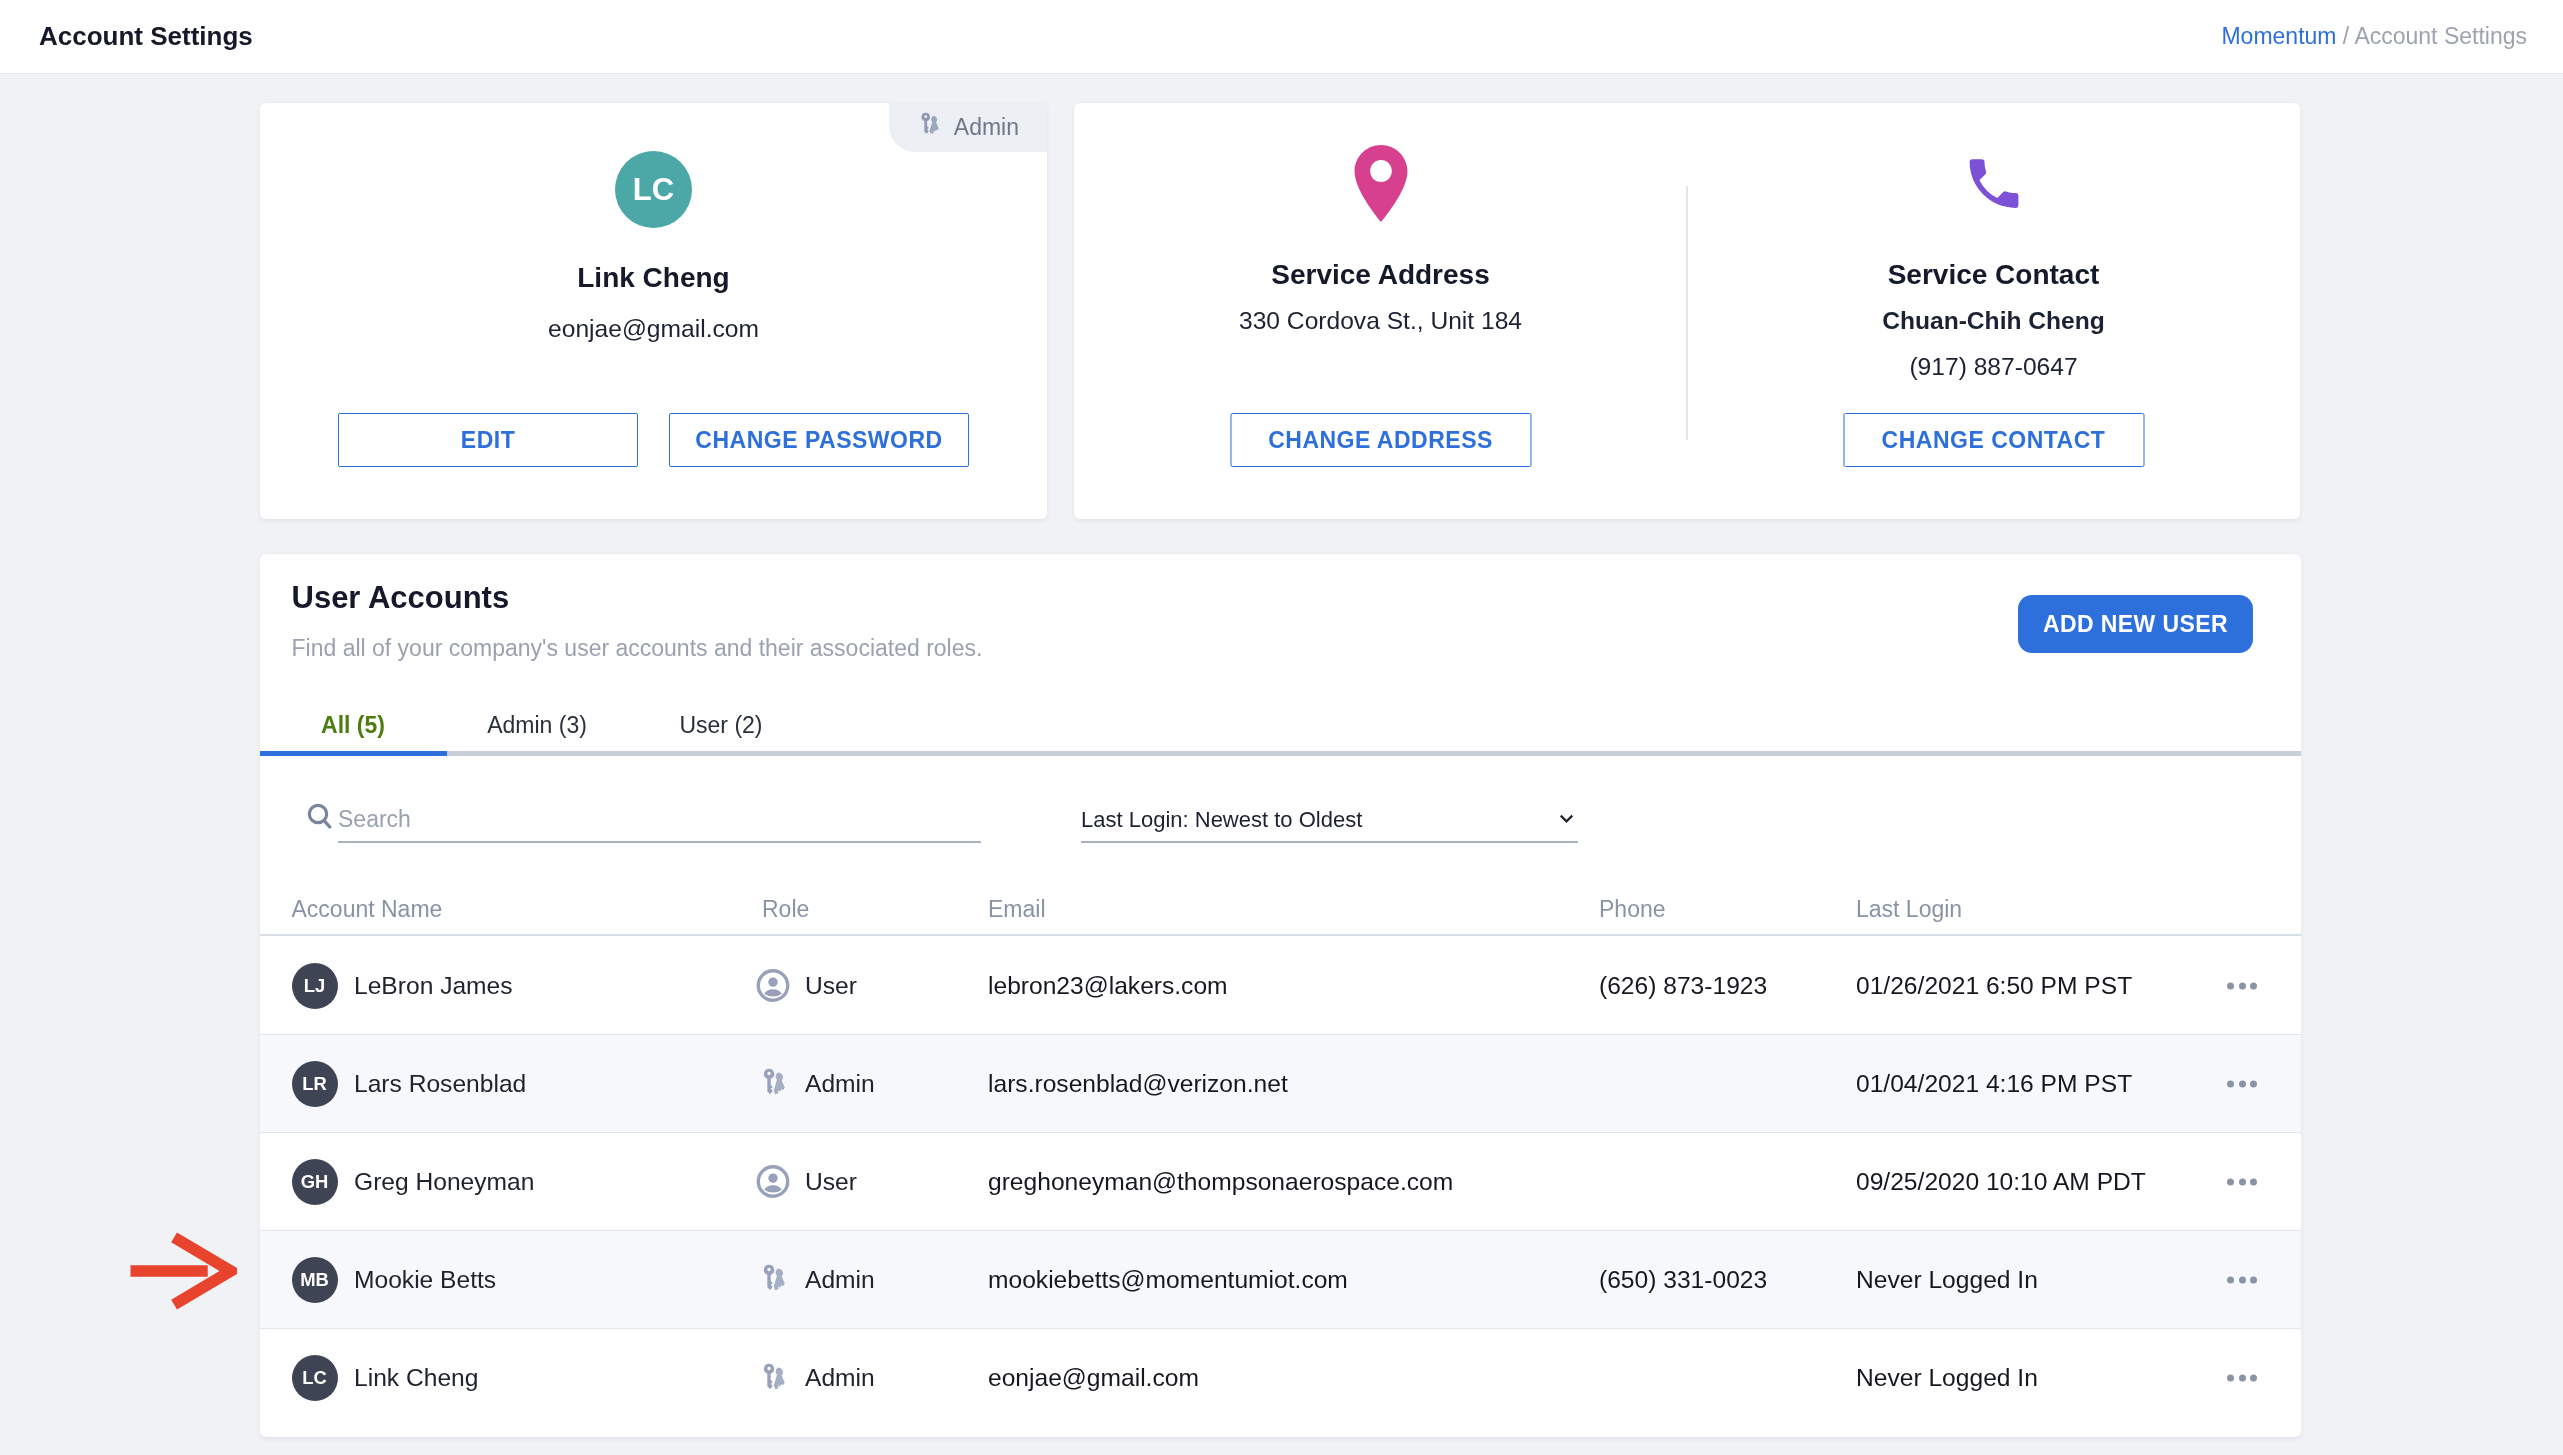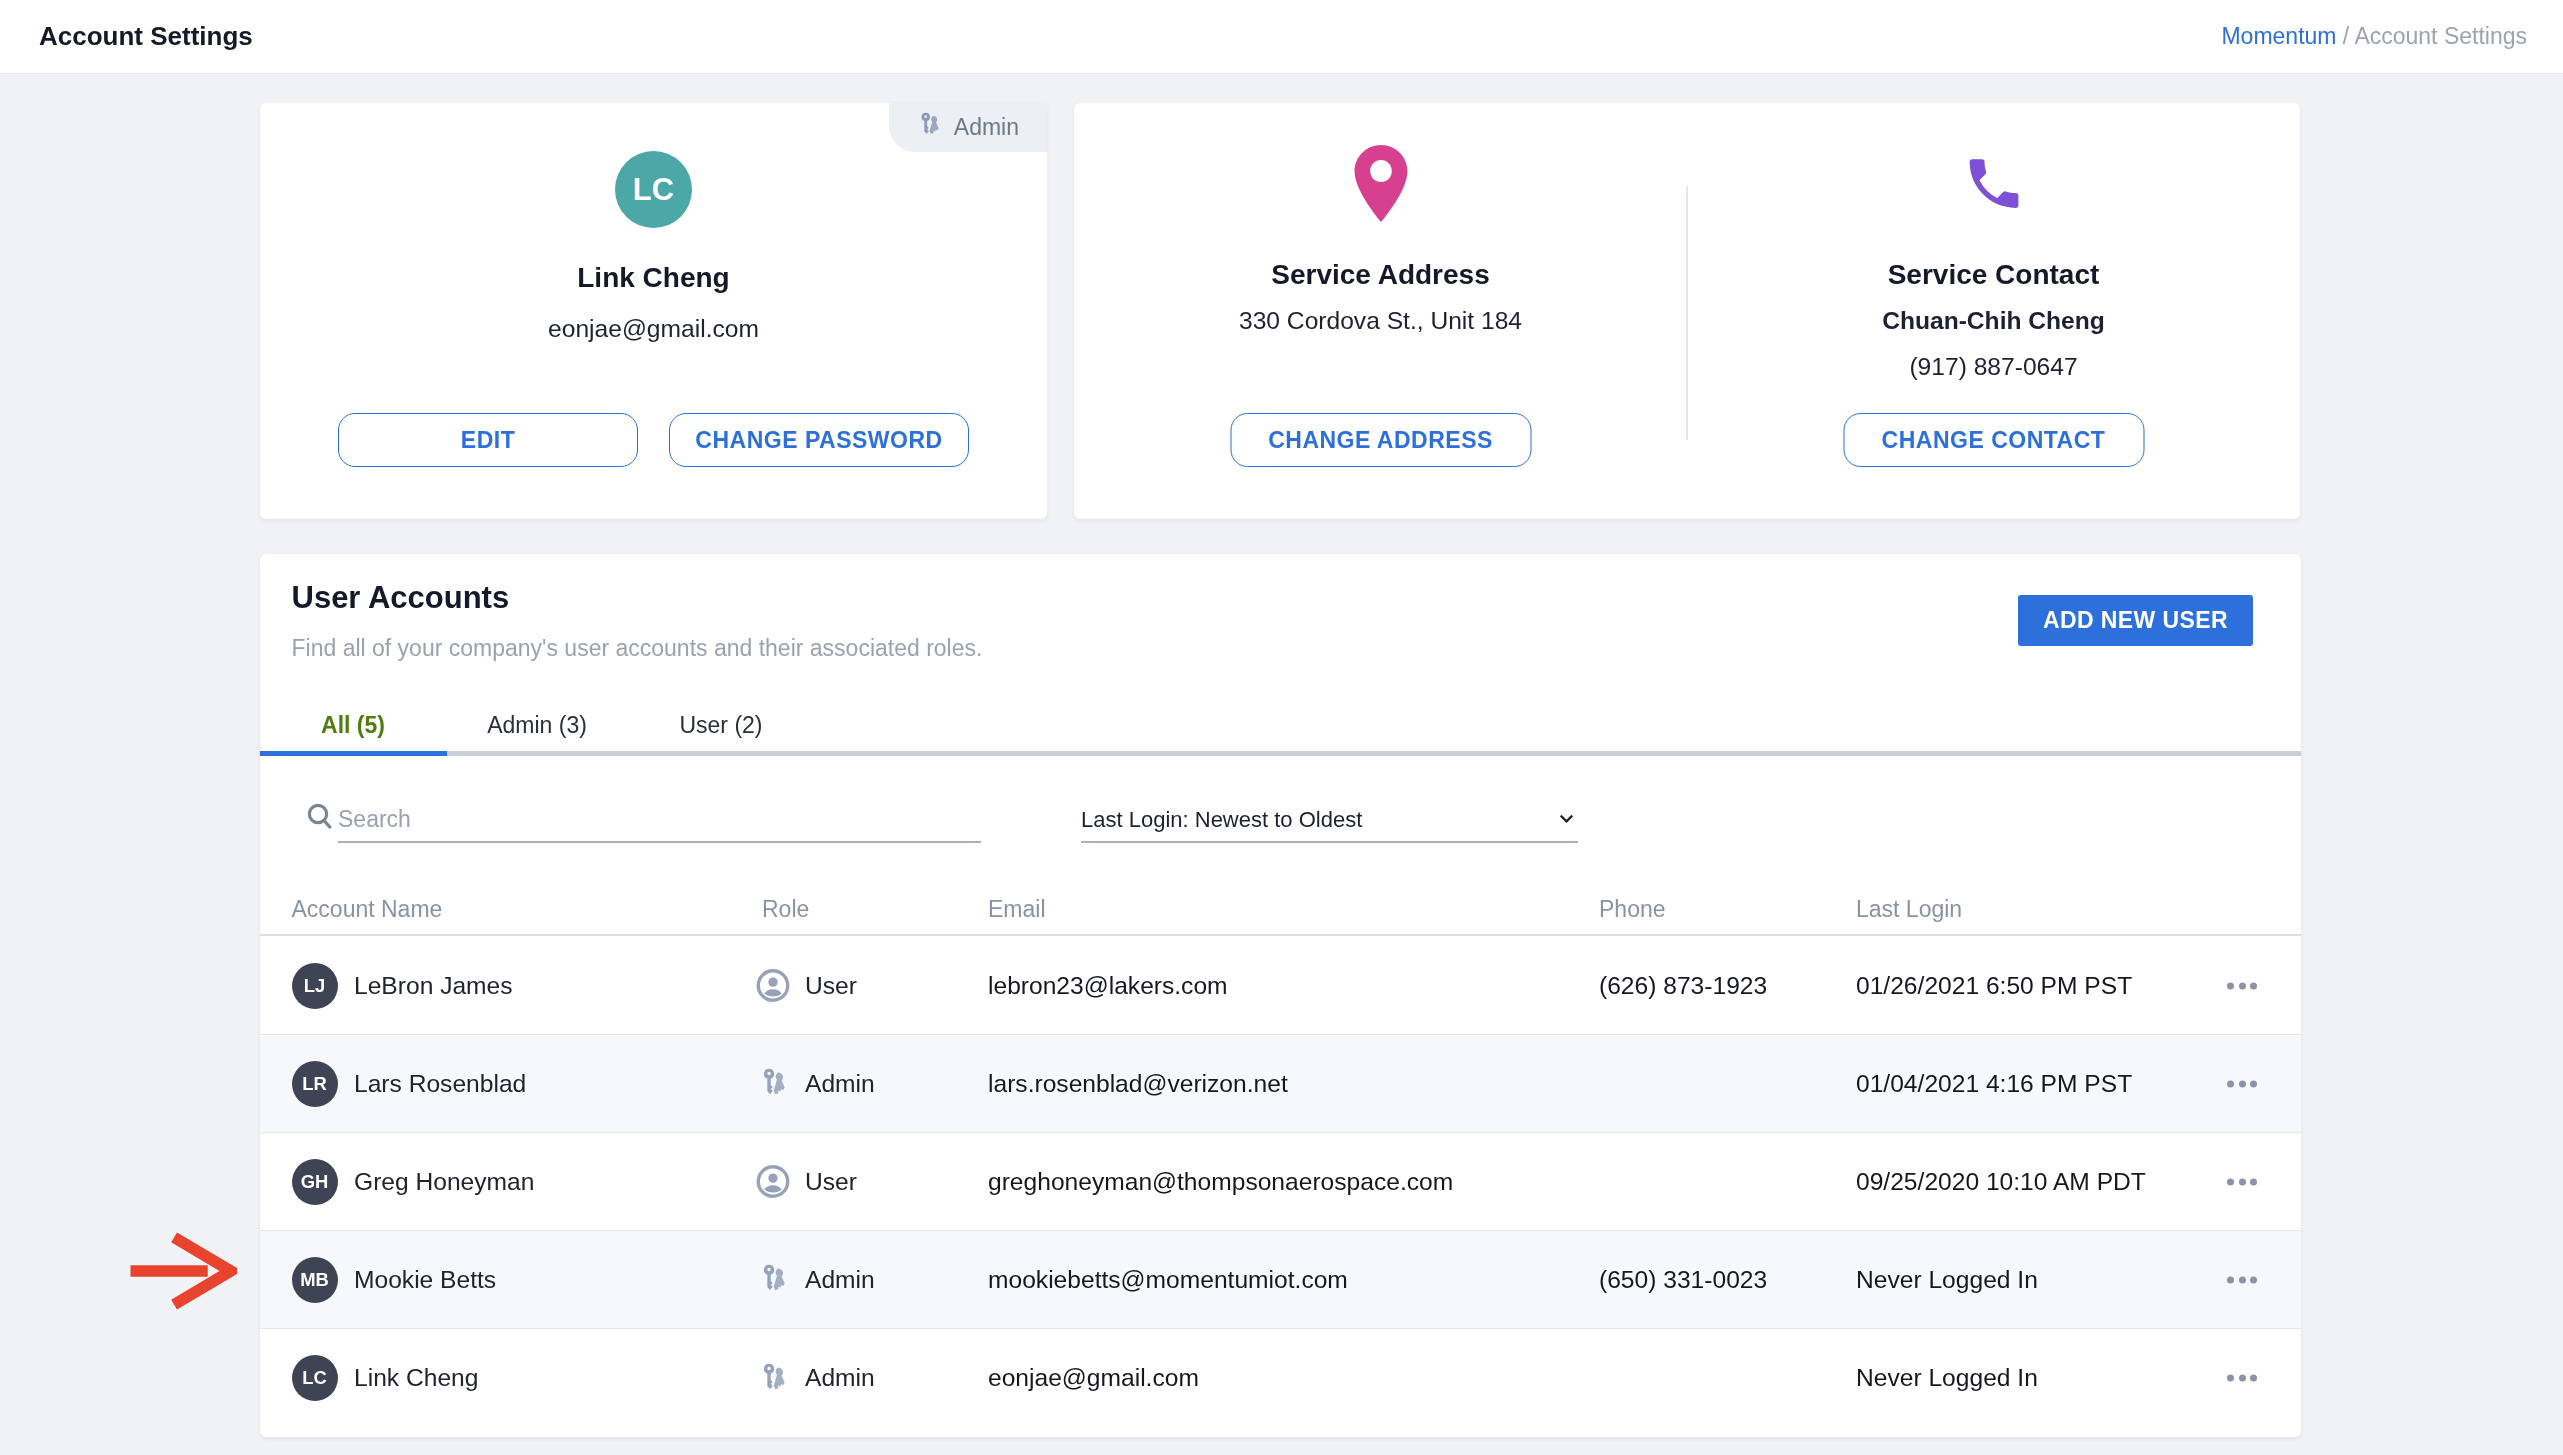--- a/index.html
+++ b/index.html
@@ -41,21 +41,21 @@
   .profile-inner { display:flex; flex-direction:column; align-items:center; padding-top:48px; }
   .avatar-big {
     width:77px; height:77px; border-radius:50%;
     background:#4BA8A6; color:#FFFFFF; font-size:31px; font-weight:bold;
     display:flex; align-items:center; justify-content:center;
   }
   .profile-name { margin-top:34px; font-size:28px; font-weight:bold; color:#15192A; }
   .profile-email { margin-top:21px; font-size:24.6px; color:#1C2233; }
 
   .btn-outline {
-    position:absolute; height:54px; border:1.5px solid #2D6FDB; border-radius:17px;
+    position:absolute; height:54px; border:1.5px solid #2D6FDB; border-radius:2px;
     background:#FFFFFF; color:#2D6FDB; font-size:23px; font-weight:bold;
     letter-spacing:0.5px; display:flex; align-items:center; justify-content:center;
     cursor:pointer; font-family:inherit;
   }
   .btn-edit      { left:78px; top:310px; width:300px; }
   .btn-password  { left:409px; top:310px; width:300px; }
 
   .svc-half { position:absolute; top:0; width:613px; height:100%; }
   .svc-left { left:0; } .svc-right { left:613px; }
   .svc-divider { position:absolute; left:612px; top:83px; height:254px; width:1.5px; background:#E2E5EA; }
@@ -66,22 +66,22 @@
   .svc-line1 { position:absolute; top:204px; width:100%; text-align:center; font-size:24.6px; color:#1C2233; }
   .svc-line2 { position:absolute; top:250px; width:100%; text-align:center; font-size:24.6px; color:#1C2233; }
   .svc-name  { font-weight:bold; }
   .svc-btn   { left:50%; transform:translateX(-50%); top:310px; width:301px; }
 
   
   .panel { left:260px; top:554px; width:2041px; height:883px; }
   .panel-title { position:absolute; left:31.5px; top:26px; font-size:31px; font-weight:bold; color:#15192A; }
   .panel-sub   { position:absolute; left:31.5px; top:81px; font-size:23px; color:#9AA1B0; }
   .btn-primary {
-    position:absolute; left:1758px; top:41px; width:235px; height:51px;
-    background:#2D6FDB; border:none; border-radius:3px;
+    position:absolute; left:1758px; top:41px; width:235px; height:58px;
+    background:#2D6FDB; border:none; border-radius:14px;
     color:#FFFFFF; font-size:23px; font-weight:bold; letter-spacing:0.4px;
     display:flex; align-items:center; justify-content:center; cursor:pointer; font-family:inherit;
   }
 
   .tab { position:absolute; top:158px; transform:translateX(-50%); font-size:23px; color:#2A2F3C; cursor:pointer; }
   .tab-all   { left:93px; color:#4d7c0f; font-weight:bold; }
   .tab-admin { left:277px; }
   .tab-user  { left:461px; }
   .tabs-underline  { position:absolute; left:0; top:197px; width:2041px; height:4.6px; background:#C9CED8; }
   .tabs-active-bar { position:absolute; left:0; top:197px; width:187px;  height:4.6px; background:#2D6FDB; }

